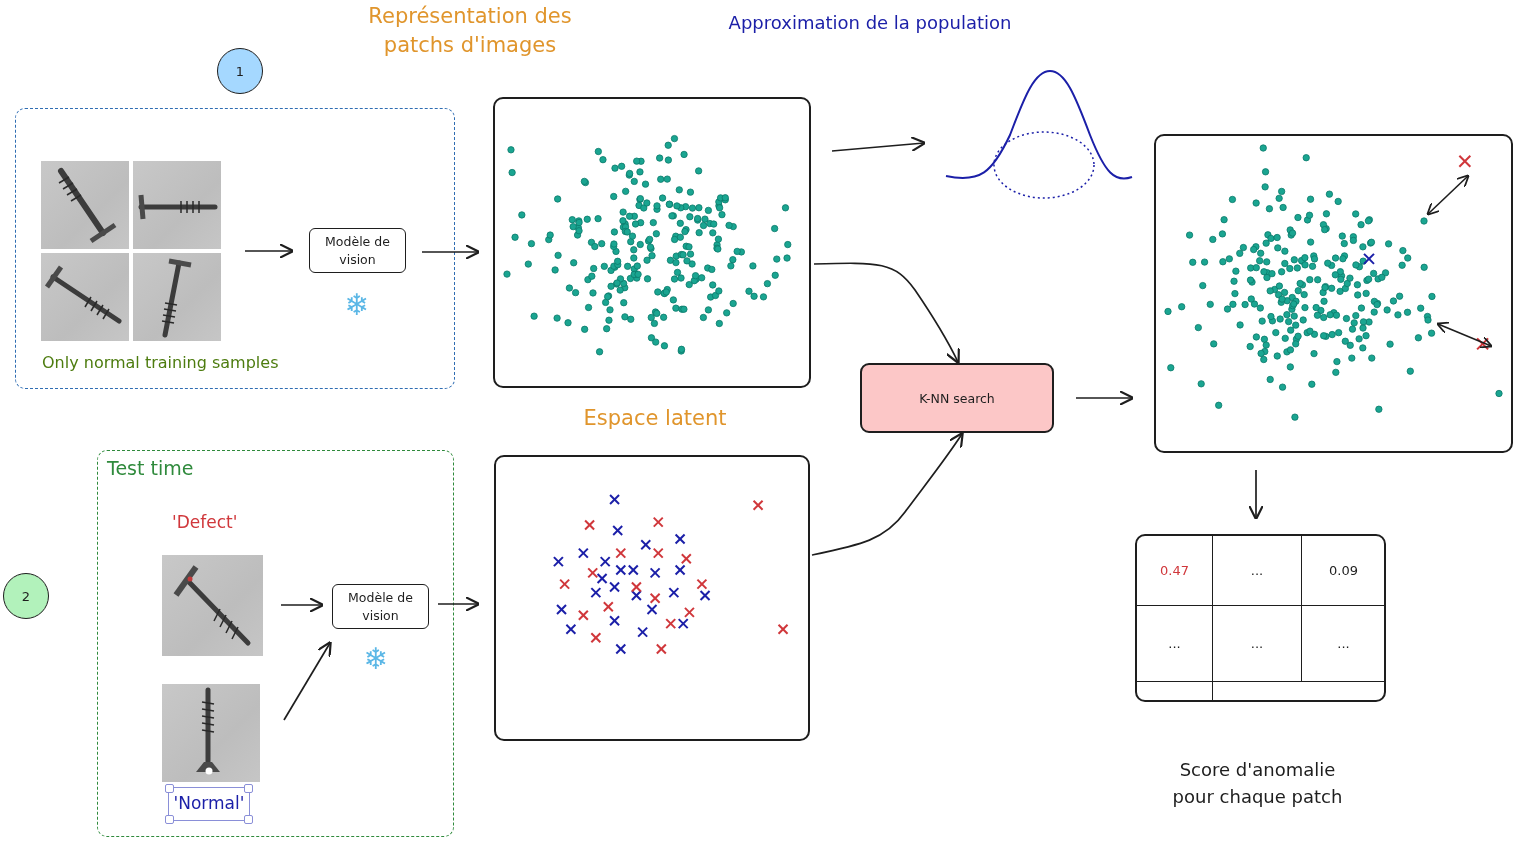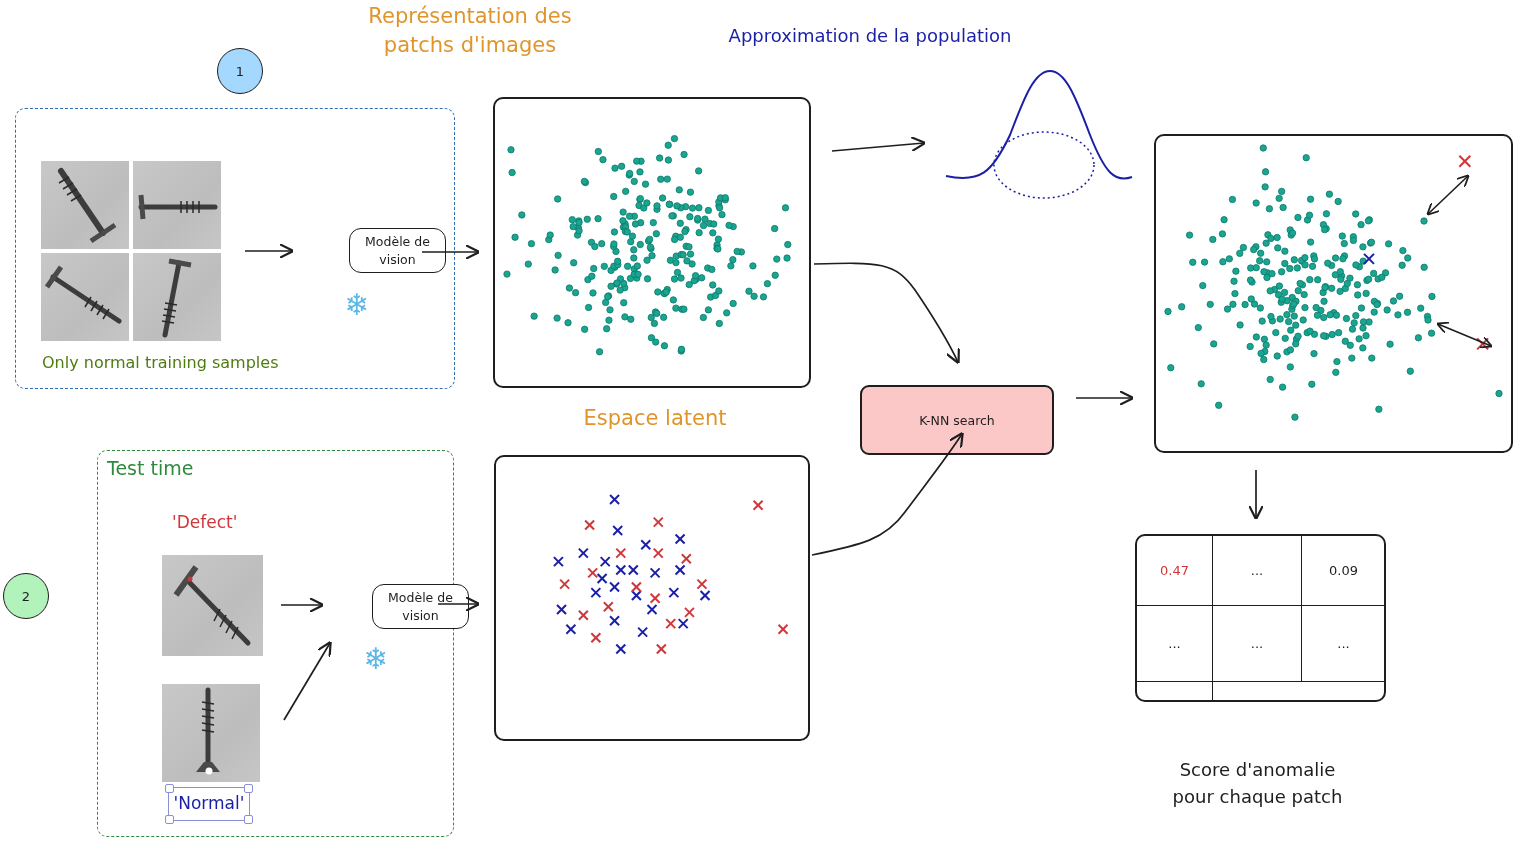--- a/index.html
+++ b/index.html
@@ -3,39 +3,39 @@
 <meta charset="utf-8">
 <style>
   html, body { margin:0; padding:0; background:#ffffff; }
   body { width:1520px; height:845px; position:relative; overflow:hidden; font-family:"DejaVu Sans", sans-serif; }
   .abs { position:absolute; }
   .title-orange { color:#e0952c; font-size:21px; text-align:center; line-height:29px; }
   .title-navy { color:#1b1fa8; font-size:18px; text-align:center; line-height:26px; }
   .step-circle { width:46px; height:46px; border:1.8px solid #1e1e1e; border-radius:50%; display:flex; align-items:center; justify-content:center; font-size:13px; color:#1e1e1e; box-sizing:border-box; }
   .dashed-box { border:1.8px dashed; border-radius:10px; box-sizing:border-box; }
   .panel { border:2px solid #1e1e1e; border-radius:10px; background:#fff; box-sizing:border-box; }
-  .model-box { border:1.5px solid #1e1e1e; border-radius:12px; background:#fff; box-sizing:border-box; display:flex; align-items:center; justify-content:center; text-align:center; font-size:12.5px; line-height:18px; color:#1e1e1e;margin-left:40px; }
+  .model-box { border:1.5px solid #1e1e1e; border-radius:6px; background:#fff; box-sizing:border-box; display:flex; align-items:center; justify-content:center; text-align:center; font-size:12.5px; line-height:18px; color:#1e1e1e; }
   .snow { font-size:30px; color:#5bb7e6; text-align:center; line-height:30px; }
   .screw-img { background:linear-gradient(135deg,#c8c8c8,#bdbdbd 60%,#c6c6c6); box-sizing:border-box; overflow:hidden; }
-  .knn-box { background:#fcc7c7; border:2px solid #1e1e1e; border-radius:9px; box-sizing:border-box; display:flex; align-items:center; justify-content:center; font-size:12.5px; color:#1e1e1e;margin-top:22px; }
+  .knn-box { background:#fcc7c7; border:2px solid #1e1e1e; border-radius:9px; box-sizing:border-box; display:flex; align-items:center; justify-content:center; font-size:12.5px; color:#1e1e1e; }
   .score-grid { border:2px solid #1e1e1e; border-radius:10px; box-sizing:border-box; display:grid; grid-template-columns:76px 89px 83px; grid-template-rows:70px 76px 74px; overflow:hidden; }
   .score-cell { display:flex; align-items:center; justify-content:center; font-size:13px; color:#1e1e1e; box-sizing:border-box; }
   .score-cell.br { border-right:1.6px solid #1e1e1e; }
   .score-cell.bb { border-bottom:1.6px solid #1e1e1e; }
   .caption-dark { color:#1e1e1e; font-size:18px; text-align:center; line-height:27px; }
 </style>
 </head>
 <body>
 
 <div class="abs title-orange" style="left:330px; top:2px; width:280px;">
   <div>Représentation des</div>
   <div>patchs d'images</div>
 </div>
 
-<div class="abs title-navy" style="left:690px; top:23px; width:360px;">
+<div class="abs title-navy" style="left:690px; top:10px; width:360px;">
   <div>Approximation de la population</div>
 </div>
 
 <div class="abs title-orange" style="left:540px; top:404px; width:230px;">Espace latent</div>
 
 <div class="abs step-circle" style="left:217px; top:48px; background:#a5d8ff;">
   <span>1</span>
 </div>
 <div class="abs step-circle" style="left:3px; top:573px; background:#b2f2bb;">
   <span>2</span>

